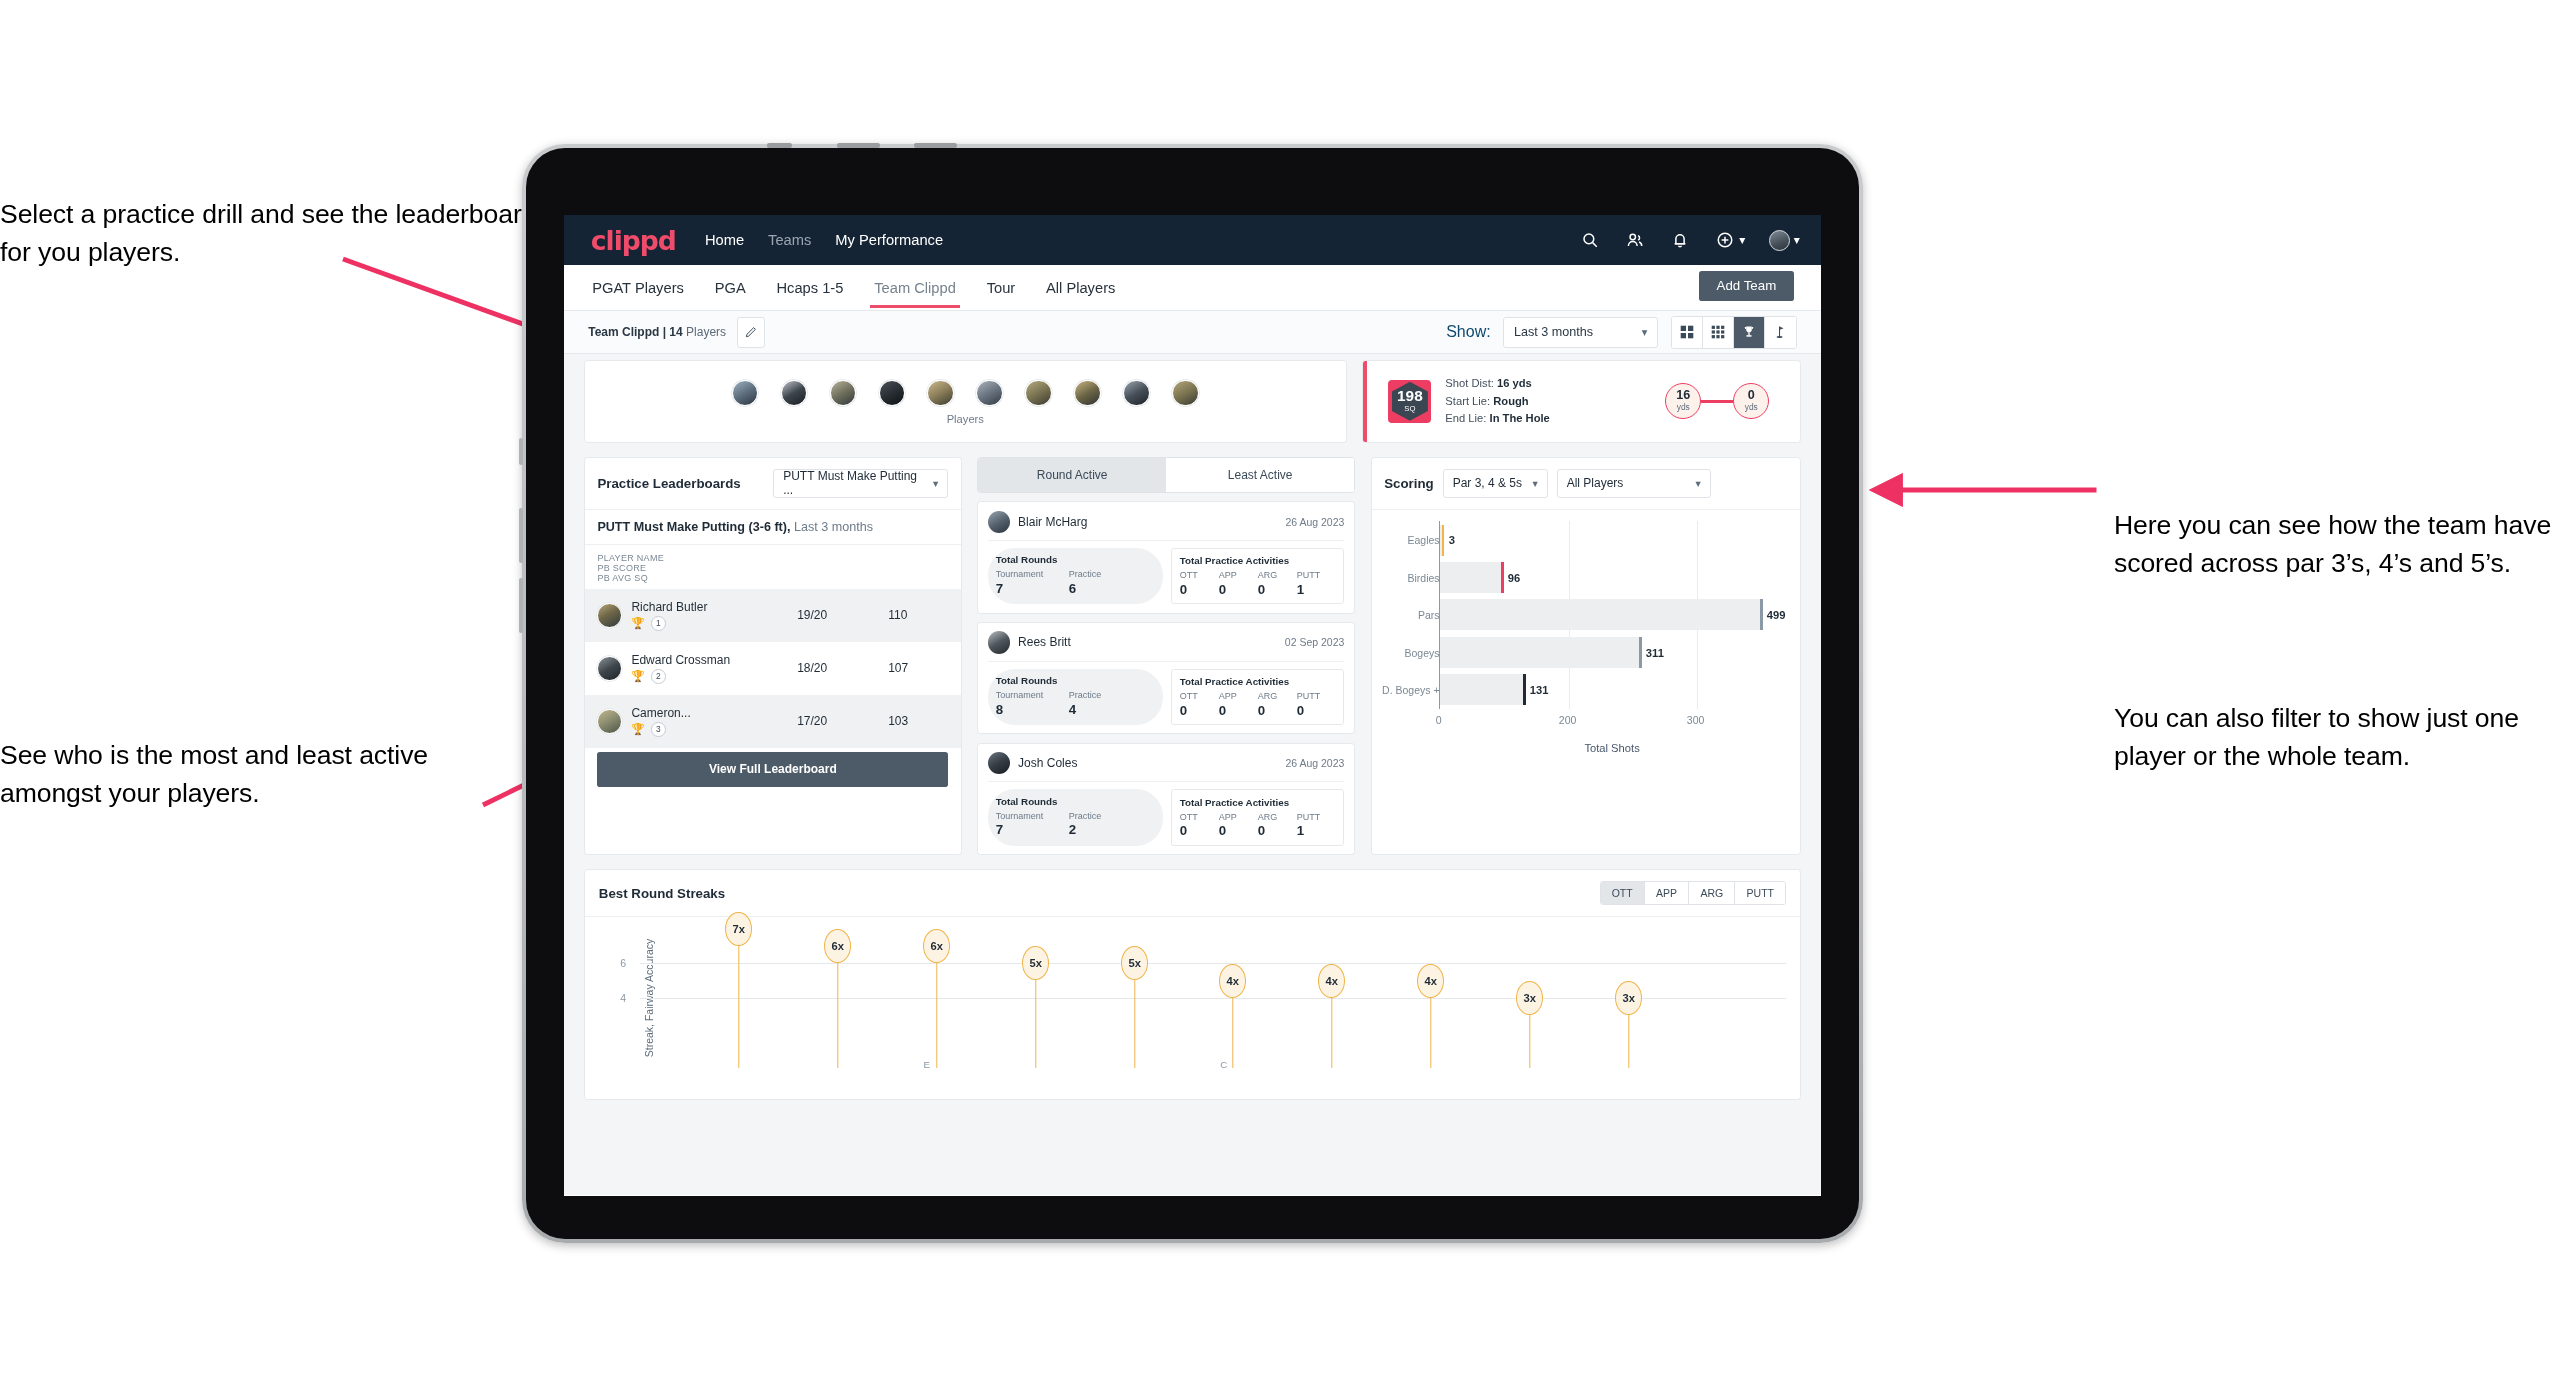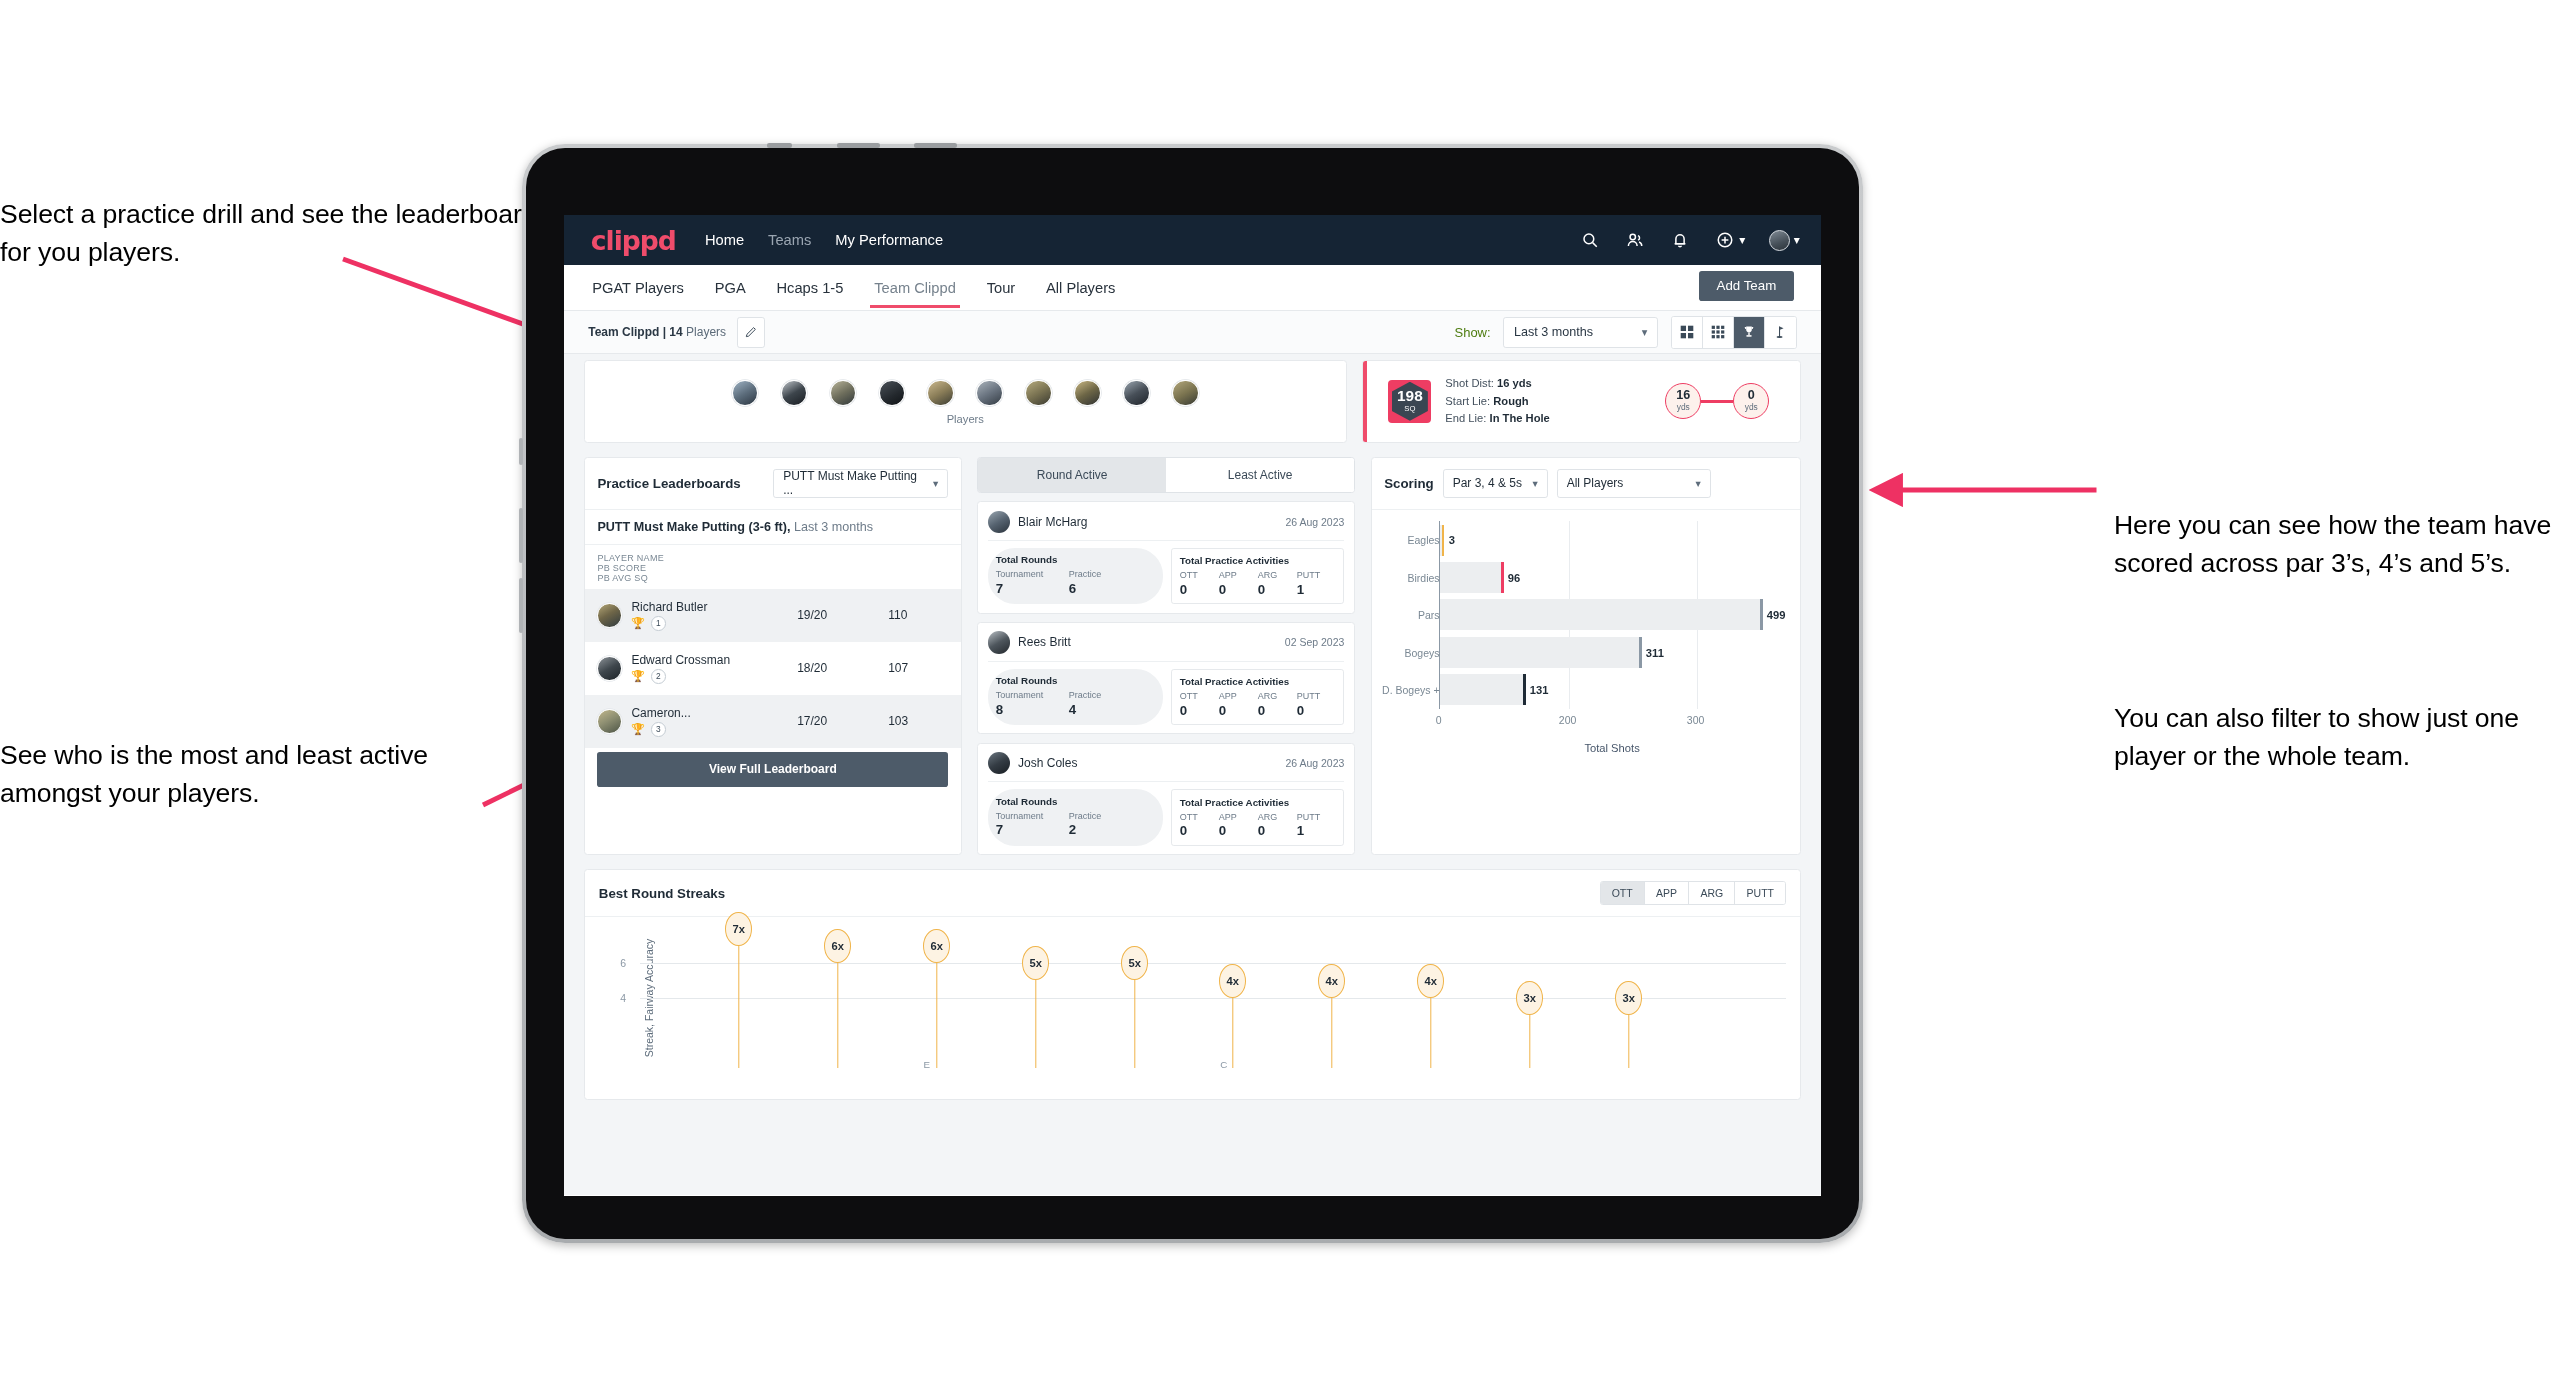--- a/index.html
+++ b/index.html
@@ -82,21 +82,21 @@
   }
   #team-label { font-size: 12px; color: #2a3744; }
   #team-label b { font-weight: 700; }
   #team-label span.g { color:#5b6a78; }
   #edit-btn {
     width: 28px; height: 31px; border: 0.7px solid #dfe3e7; background: #fff; border-radius: 2.8px;
     margin-left: 11.2px; display: flex; align-items: center; justify-content: center;
   }
   #edit-btn svg { width: 14px; height: 14px; stroke: #3b4a58; fill: none; stroke-width: 1.7; }
   .tb-right { margin-left: auto; display: flex; align-items: center; gap: 12.6px; }
-  .show-lbl { font-size: 13px; color: #4d7c0f; }
+  .show-lbl { font-size: 16px; color: #0c4a6e; }
   #period-select {
     width: 155px; height: 31px; border: 0.7px solid #dfe3e7; background: #fff; border-radius: 2.8px;
     display: flex; align-items: center; padding: 0 9.8px; font-size: 12.6px; color: #2a3744;
   }
   #period-select .cv { margin-left: auto; color: #5d6c7b; font-size: 11.2px; }
   #view-toggle { display: flex; border: 0.7px solid #dfe3e7; border-radius: 2.8px; overflow: hidden; background:#fff; }
   .vt {
     width: 31px; height: 31px; display: flex; align-items: center; justify-content: center;
     border-right: 0.7px solid #dfe3e7; background: #fff;
   }

